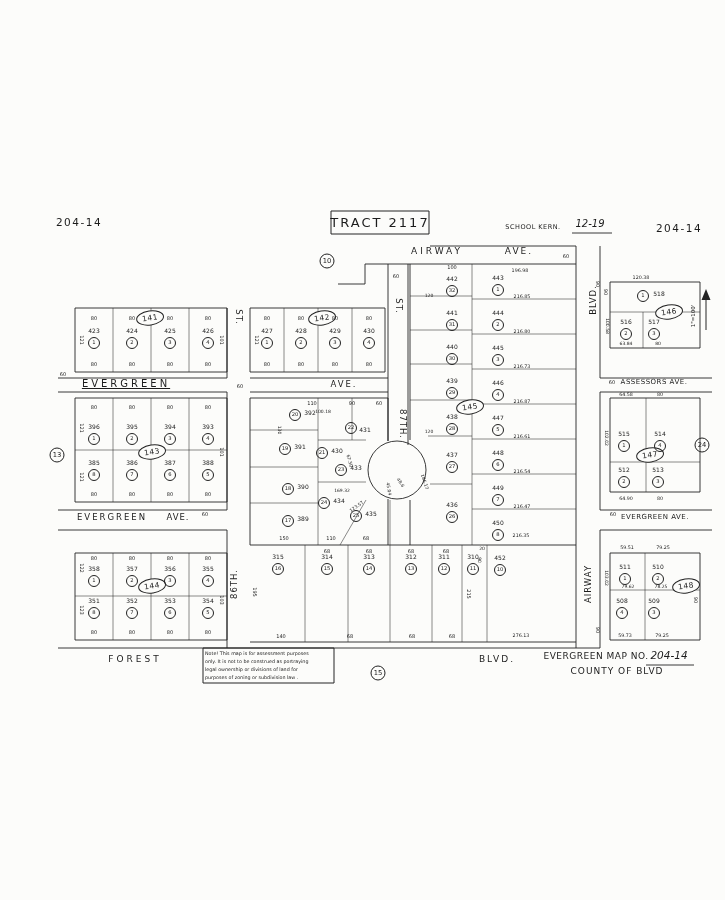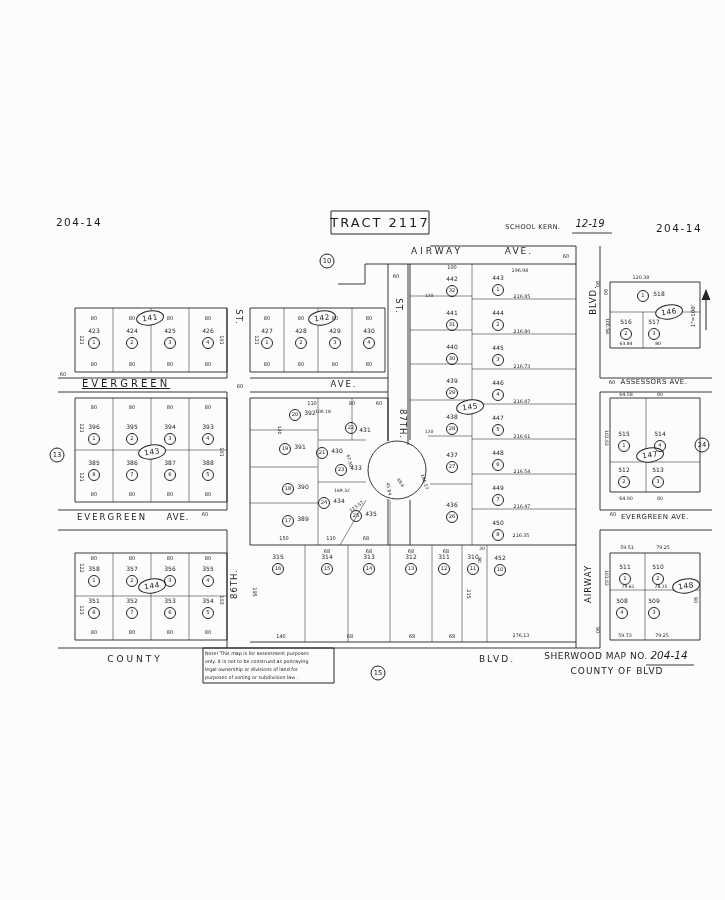--- a/index.html
+++ b/index.html
@@ -67,21 +67,21 @@
     <path fill="none" stroke="#242424" stroke-width="1" d="M706,330 V298"></path>
     <polygon points="706,289 701.5,300 710.5,300" fill="#242424"></polygon>
   </svg>
 
   <span class="ml" style="left:79px;top:222px;font-size:10.5px;letter-spacing:1.5px">204-14</span>
   <span class="ml" style="left:380px;top:222px;font-size:13px;letter-spacing:2px">TRACT 2117</span>
   <span class="ml" style="left:533px;top:227px;font-size:6.5px;letter-spacing:0.5px">SCHOOL KERN.</span>
   <span class="ml hw" style="left:590px;top:224px;font-size:10px">12-19</span>
   <span class="ml" style="left:679px;top:228px;font-size:10.5px;letter-spacing:1.5px">204-14</span>
 
-  <span class="ml" style="left:596px;top:656px;font-size:9px;letter-spacing:0.5px">SHERWOOD MAP NO.</span>
+  <span class="ml" style="left:596px;top:656px;font-size:9px;letter-spacing:0.5px">EVERGREEN MAP NO.</span>
   <span class="ml hw" style="left:669px;top:655px;font-size:10.5px">204-14</span>
   <span class="ml" style="left:617px;top:671px;font-size:9px;letter-spacing:1px">COUNTY OF BLVD</span>
 
   <div class="notebox">
     <span>Note! This map is for assessment purposes</span>
     <span>only.  It is not to be construed as portraying</span>
     <span>legal ownership or divisions of land for</span>
     <span>purposes of zoning or subdivision law .</span>
   </div>
 
@@ -90,21 +90,21 @@
     <span class="ml" style="left: 399px; top: 306px; font-size: 8.5px; letter-spacing: 1px; transform: translate(-50%, -50%) rotate(90deg);">ST.</span>
     <span class="ml" style="left: 403px; top: 424px; font-size: 8.5px; letter-spacing: 1px; transform: translate(-50%, -50%) rotate(90deg);">87TH.</span>
     <span class="ml" style="left: 239px; top: 317px; font-size: 8.5px; letter-spacing: 1px; transform: translate(-50%, -50%) rotate(90deg);">ST.</span>
     <span class="ml" style="left: 234px; top: 584px; font-size: 8.5px; letter-spacing: 1px; transform: translate(-50%, -50%) rotate(-90deg);">86TH.</span>
     <span class="ml" style="left: 126px; top: 384px; font-size: 10px; letter-spacing: 3px; text-decoration: underline;">EVERGREEN</span>
     <span class="ml" style="left: 344px; top: 384px; font-size: 8.5px; letter-spacing: 2px;">AVE.</span>
     <span class="ml" style="left: 654px; top: 382px; font-size: 7px; letter-spacing: 0.5px;">ASSESSORS AVE.</span>
     <span class="ml" style="left: 112px; top: 517px; font-size: 8.5px; letter-spacing: 2px;">EVERGREEN</span>
     <span class="ml" style="left: 178px; top: 517px; font-size: 8.5px; letter-spacing: 1px;">AVE.</span>
     <span class="ml" style="left: 655px; top: 517px; font-size: 7px; letter-spacing: 0.5px;">EVERGREEN AVE.</span>
-    <span class="ml" style="left: 135px; top: 659px; font-size: 9px; letter-spacing: 3px;">COUNTY</span>
+    <span class="ml" style="left: 135px; top: 659px; font-size: 9px; letter-spacing: 3px;">FOREST</span>
     <span class="ml" style="left: 497px; top: 659px; font-size: 9px; letter-spacing: 2px;">BLVD.</span>
     <span class="ml" style="left: 593px; top: 300px; font-size: 8.5px; letter-spacing: 1px; transform: translate(-50%, -50%) rotate(-90deg);">BLVD.</span>
     <span class="ml" style="left: 588px; top: 584px; font-size: 8.5px; letter-spacing: 1px; transform: translate(-50%, -50%) rotate(-90deg);">AIRWAY</span>
     <span class="ml blk" style="left: 150px; top: 318px;">141</span>
     <span class="ml" style="left: 94px; top: 331px; font-size: 6px;">423</span>
     <span class="ml circ" style="left: 94px; top: 343px; width: 10px; height: 10px; font-size: 5.2px;">1</span>
     <span class="ml" style="left: 132px; top: 331px; font-size: 6px;">424</span>
     <span class="ml circ" style="left: 132px; top: 343px; width: 10px; height: 10px; font-size: 5.2px;">2</span>
     <span class="ml" style="left: 170px; top: 331px; font-size: 6px;">425</span>
     <span class="ml circ" style="left: 170px; top: 343px; width: 10px; height: 10px; font-size: 5.2px;">3</span>

